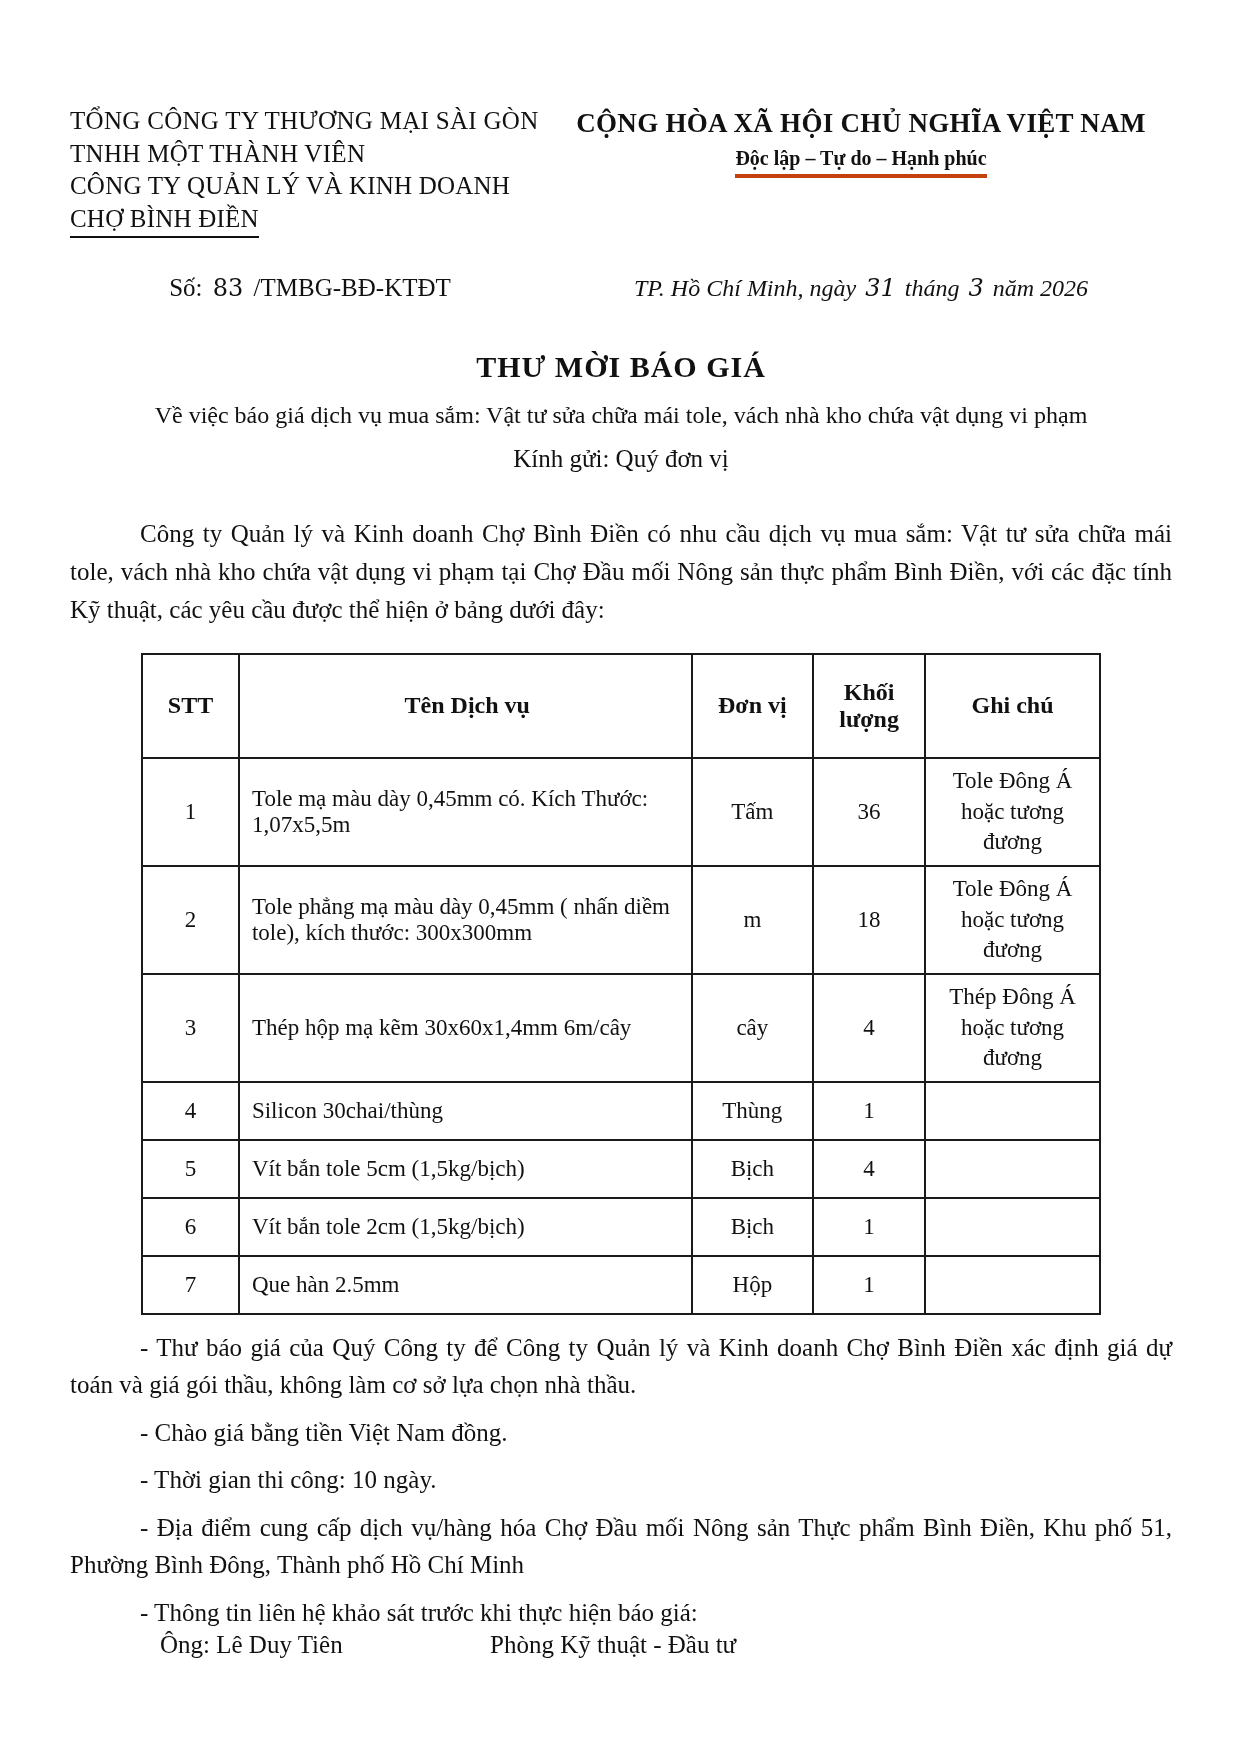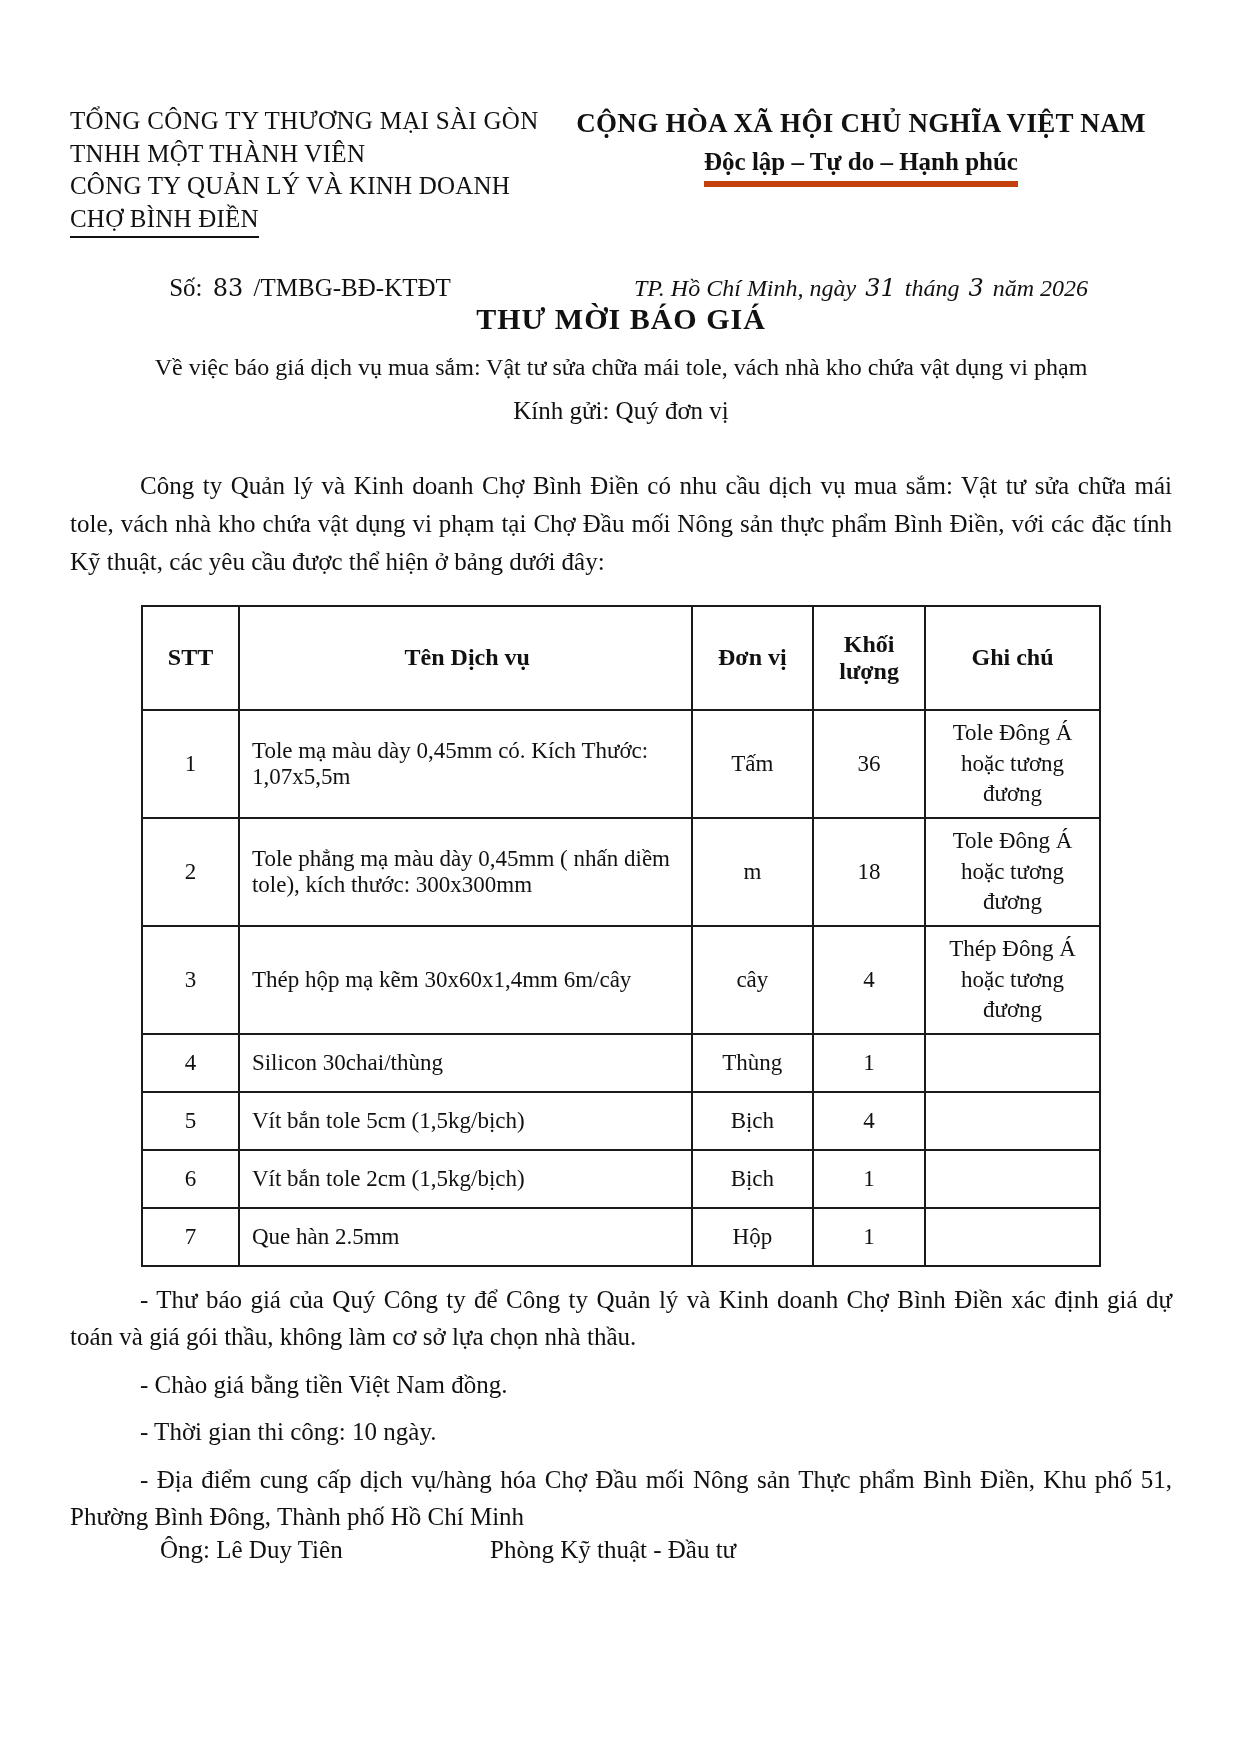--- a/index.html
+++ b/index.html
@@ -54,25 +54,25 @@
     display: inline-block;
     border-bottom: 2px solid #111;
     padding-bottom: 1px;
   }
   .nation-line1 {
     font-size: 27px;
     font-weight: bold;
     letter-spacing: 0.3px;
   }
   .nation-line2 {
-    font-size: 25px;
+    font-size: 20px;
     font-weight: bold;
     margin-top: 4px;
     display: inline-block;
-    border-bottom: 6px solid #c2410c;
+    border-bottom: 4px solid #c2410c;
     padding-bottom: 2px;
   }
 
   
   .meta-row {
     display: flex;
     flex-direction: row;
     align-items: baseline;
     padding: 36px 70px 0 70px;
     box-sizing: border-box;
@@ -94,20 +94,21 @@
     font-style: italic;
   }
   .meta-right .hw {
     font-family: "DejaVu Serif", serif;
     font-style: italic;
     padding: 0 3px;
   }
 
   
   .title-block {
+    margin-top: 48px;
     text-align: center;
   }
   .doc-title {
     font-size: 30px;
     font-weight: bold;
     letter-spacing: 1px;
   }
   .doc-subtitle {
     font-size: 24px;
     font-weight: normal;
@@ -297,20 +298,21 @@
         <td class="col-note"></td>
       </tr>
     </tbody>
   </table>
 
   <div class="notes">
     <div class="note first">- Thư báo giá của Quý Công ty để Công ty Quản lý và Kinh doanh Chợ Bình Điền xác định giá dự toán và giá gói thầu, không làm cơ sở lựa chọn nhà thầu.</div>
     <div class="note">- Chào giá bằng tiền Việt Nam đồng.</div>
     <div class="note">- Thời gian thi công: 10 ngày.</div>
     <div class="note">- Địa điểm cung cấp dịch vụ/hàng hóa Chợ Đầu mối Nông sản Thực phẩm Bình Điền, Khu phố 51, Phường Bình Đông, Thành phố Hồ Chí Minh</div>
+    <div class="note">- Thông tin liên hệ khảo sát trước khi thực hiện báo giá:</div>
   </div>
 
   <div class="contact">
     <div class="contact-name">Ông: Lê Duy Tiên</div>
     <div class="contact-dept">Phòng Kỹ thuật - Đầu tư</div>
   </div>
 
 </div>
 
 </body></html>

